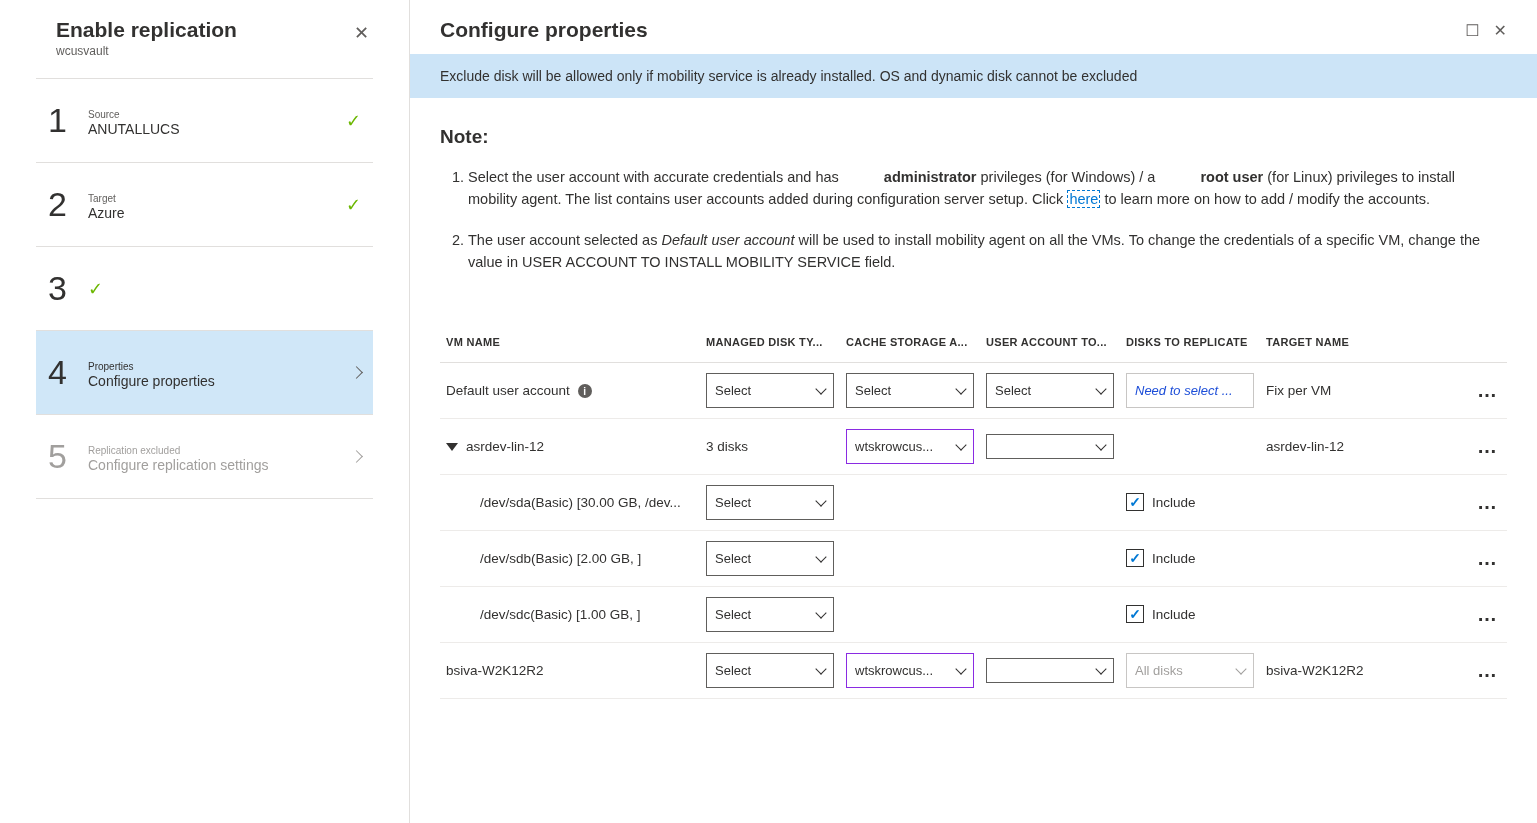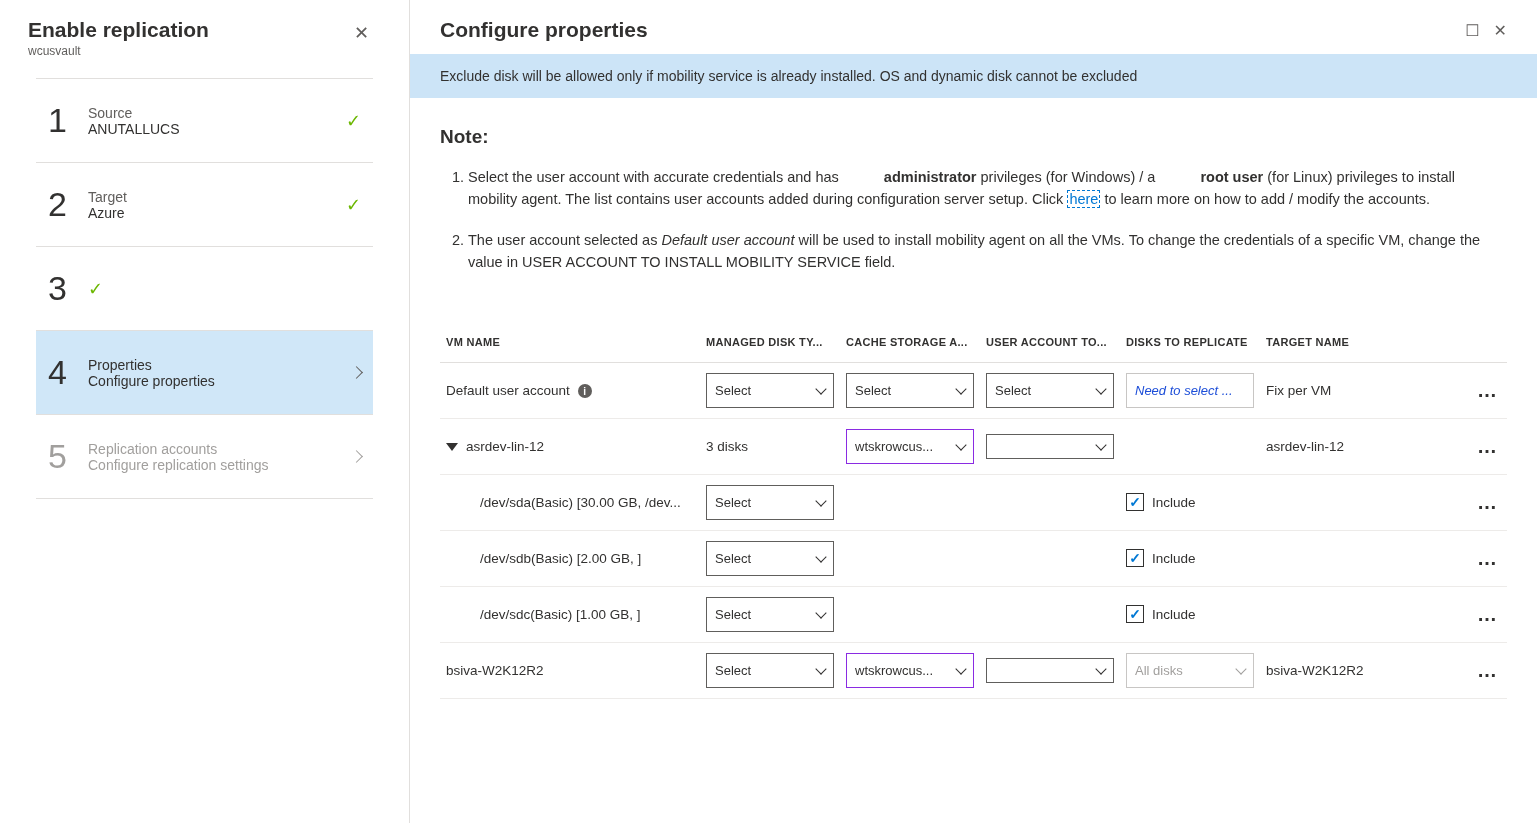--- a/index.html
+++ b/index.html
@@ -1,33 +1,33 @@
 <!DOCTYPE html>
 <html><head>
   <meta charset="utf-8">
   <style>
     * { box-sizing: border-box; margin: 0; padding: 0; }
     body { font-family: "Segoe UI", Arial, sans-serif; font-size: 14px; color: #323130; background: #fff; }
     .container { display: flex; height: 823px; width: 1537px; }
     
     
     .left-panel { width: 410px; border-right: 1px solid #e1dfdd; padding: 0; }
-    .left-header { padding: 18px 36px 10px 28px; display: flex; justify-content: space-between; align-items: flex-start; }
+    .left-header { padding: 18px 36px 10px 56px; display: flex; justify-content: space-between; align-items: flex-start; }
     .left-header h1 { font-size: 21px; font-weight: 600; }
     .left-header .sub { font-size: 12px; color: #605e5c; margin-top: 2px; }
     .close-x { font-size: 18px; color: #605e5c; cursor: pointer; padding: 4px; }
     
     .steps { padding: 0 36px; margin-top: 10px; }
     .step { display: flex; align-items: center; padding: 22px 12px; border-top: 1px solid #e1dfdd; position: relative; }
     .step.active { background: #d0e7f8; }
     .step.disabled .step-text span { color: #a19f9d; }
     .step-num { font-size: 34px; font-weight: 300; width: 40px; color: #323130; }
     .step.disabled .step-num { color: #a19f9d; }
     .step-text { flex: 1; }
-    .step-text .title { font-size: 14px; color: #605e5c; }
+    .step-text .title { font-size: 10px; color: #605e5c; }
     .step-text .value { font-size: 14px; color: #323130; margin-top: 2px; }
     .step.active .step-text .title, .step.active .step-text .value { color: #323130; }
     .check { color: #6bb700; font-size: 18px; }
     .chevron { width: 9px; height: 9px; border-right: 1.5px solid #605e5c; border-bottom: 1.5px solid #605e5c; transform: rotate(-45deg); }
     .step.disabled .chevron { border-color: #a19f9d; }
     .last-border { border-bottom: 1px solid #e1dfdd; }
 
     
     .right-panel { flex: 1; display: flex; flex-direction: column; overflow: hidden; }
     .right-header { padding: 18px 30px 12px 30px; display: flex; justify-content: space-between; align-items: center; }
@@ -103,21 +103,21 @@
         <div class="step-num">4</div>
         <div class="step-text">
           <span class="title">Properties</span><br>
           <span class="value">Configure properties</span>
         </div>
         <div class="chevron"></div>
       </div>
       <div class="step disabled last-border">
         <div class="step-num">5</div>
         <div class="step-text">
-          <span class="title">Replication accounts</span><br>
+          <span class="title">Replication excluded</span><br>
           <span class="value">Configure replication settings</span>
         </div>
         <div class="chevron"></div>
       </div>
     </div>
   </div>
 
   <div class="right-panel">
     <div class="right-header">
       <h2>Configure properties</h2>

